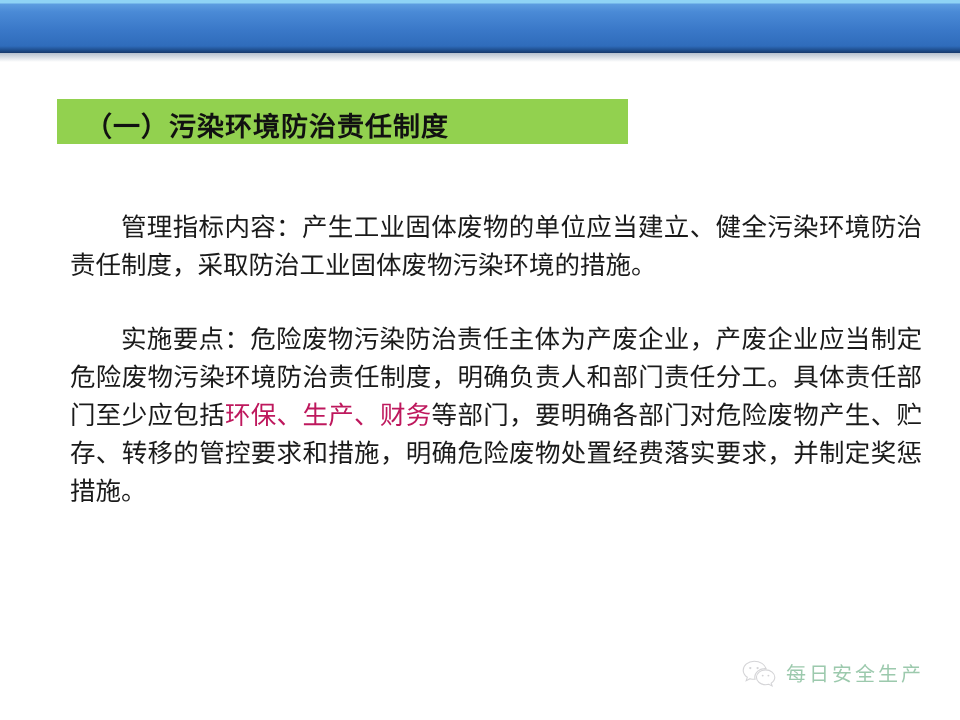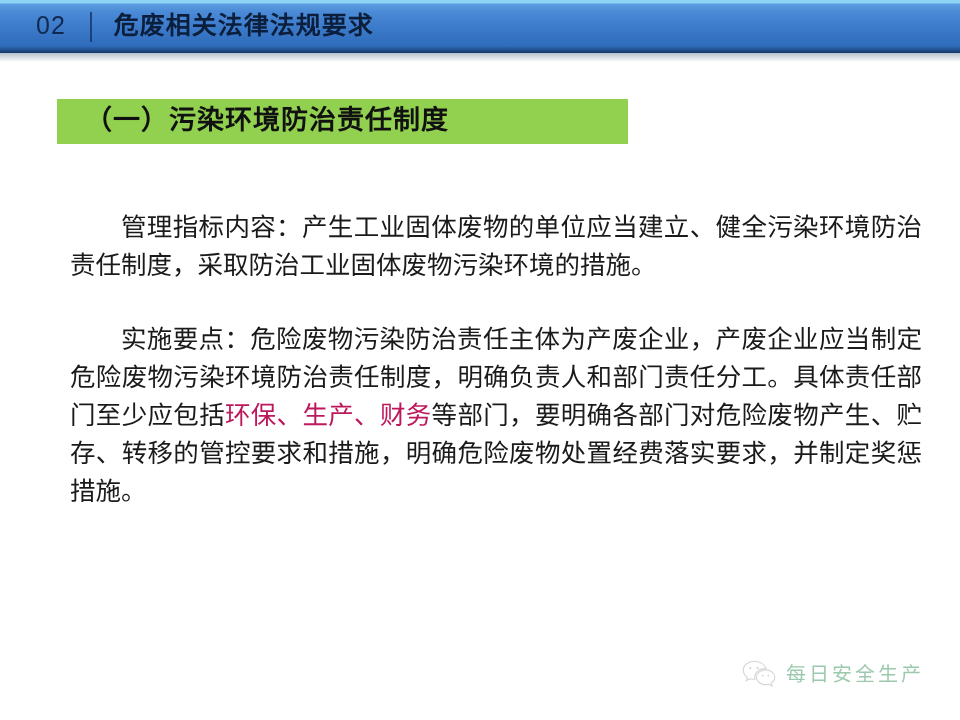--- a/index.html
+++ b/index.html
@@ -83,21 +83,21 @@
 
   
   .section-heading {
     position: absolute;
     left: 57px;
     top: 99px;
     width: 571px;
     height: 45px;
     background: #92d14f;
     display: flex;
-    align-items: center;
+    align-items: flex-end;
   }
   .section-heading-text {
     margin-left: 28px;
     font-size: 27px;
     font-weight: bold;
     color: #111111;
     letter-spacing: 1px;
     line-height: 1;
     padding-bottom: 3px;
   }
@@ -150,25 +150,20 @@
   }
 </style>
 </head>
 <body>
 
 <div class="slide">
 
   <div class="header-band"></div>
   <div class="header-shadow"></div>
 
-  <div class="header-inner">
-    <span class="header-number">02</span>
-    <span class="header-divider"></span>
-    <span class="header-title">危废相关法律法规要求</span>
-  </div>
 
   <div class="section-heading">
     <span class="section-heading-text">（一）污染环境防治责任制度</span>
   </div>
 
   <div class="body-copy">
 
     <p class="para">
       <span>管理指标内容：产生工业固体废物的单位应当建立、健全污染环境防治责任制度，采取防治工业固体废物污染环境的措施。</span>
     </p>

